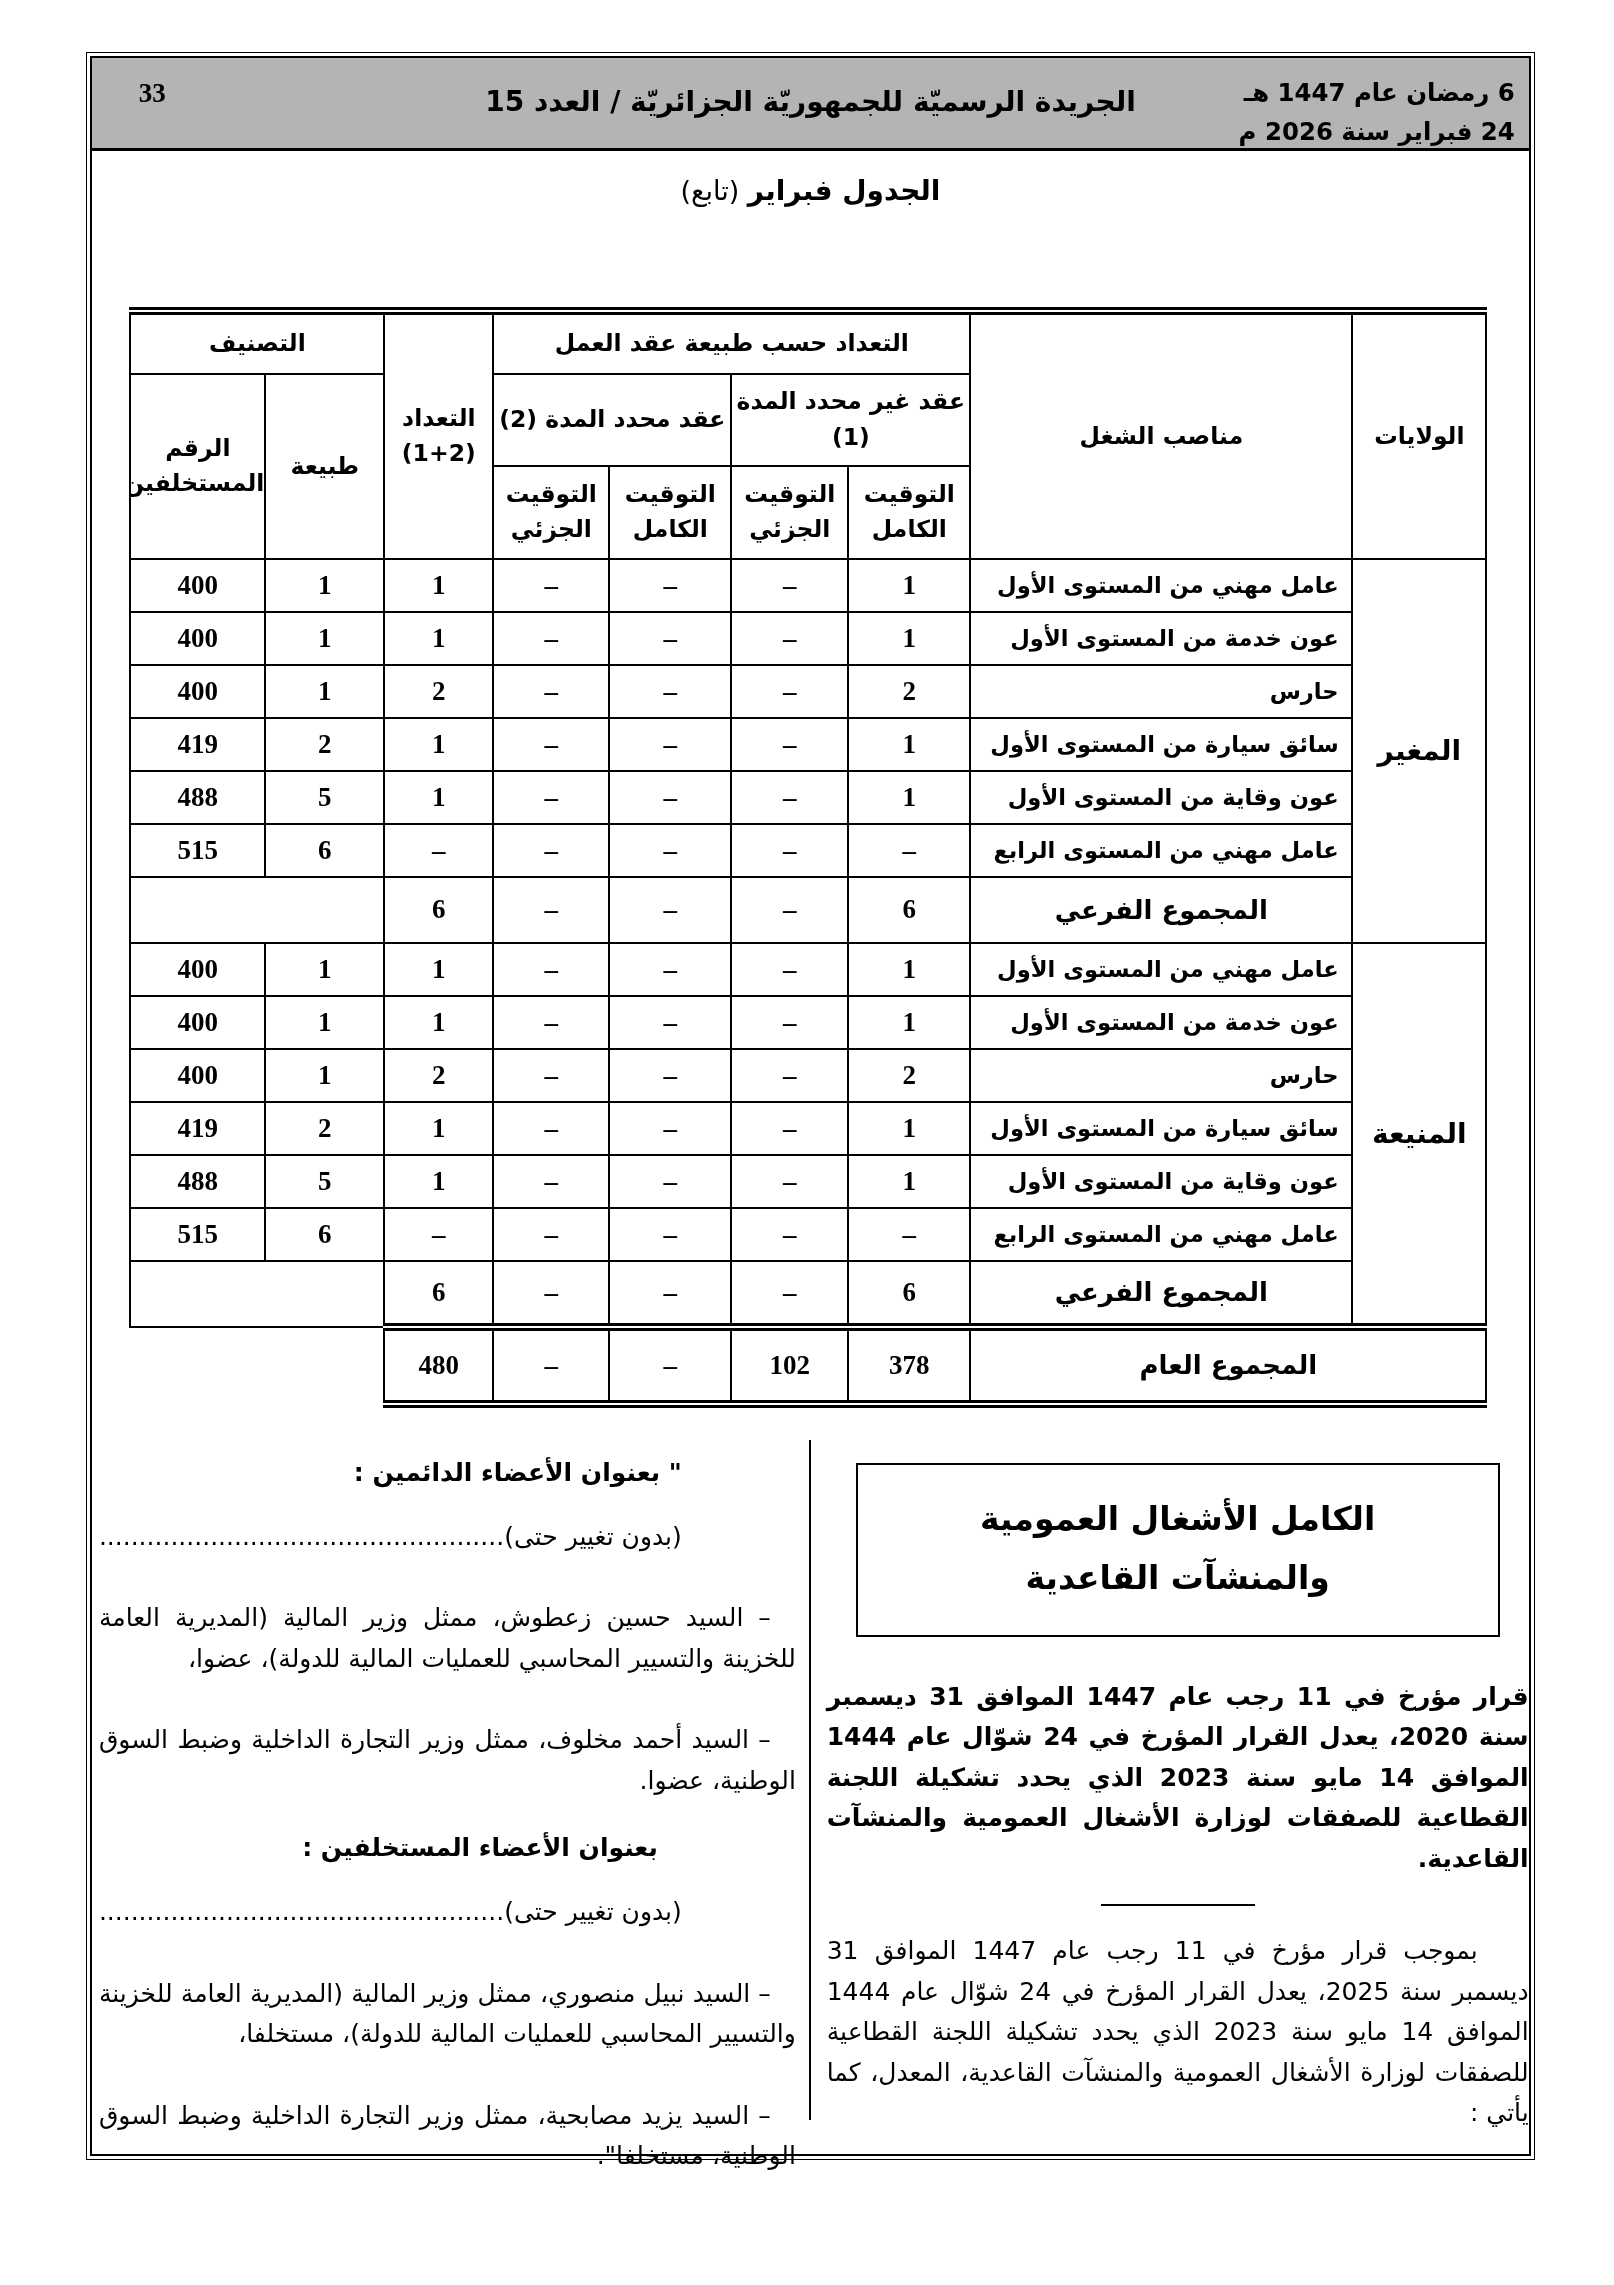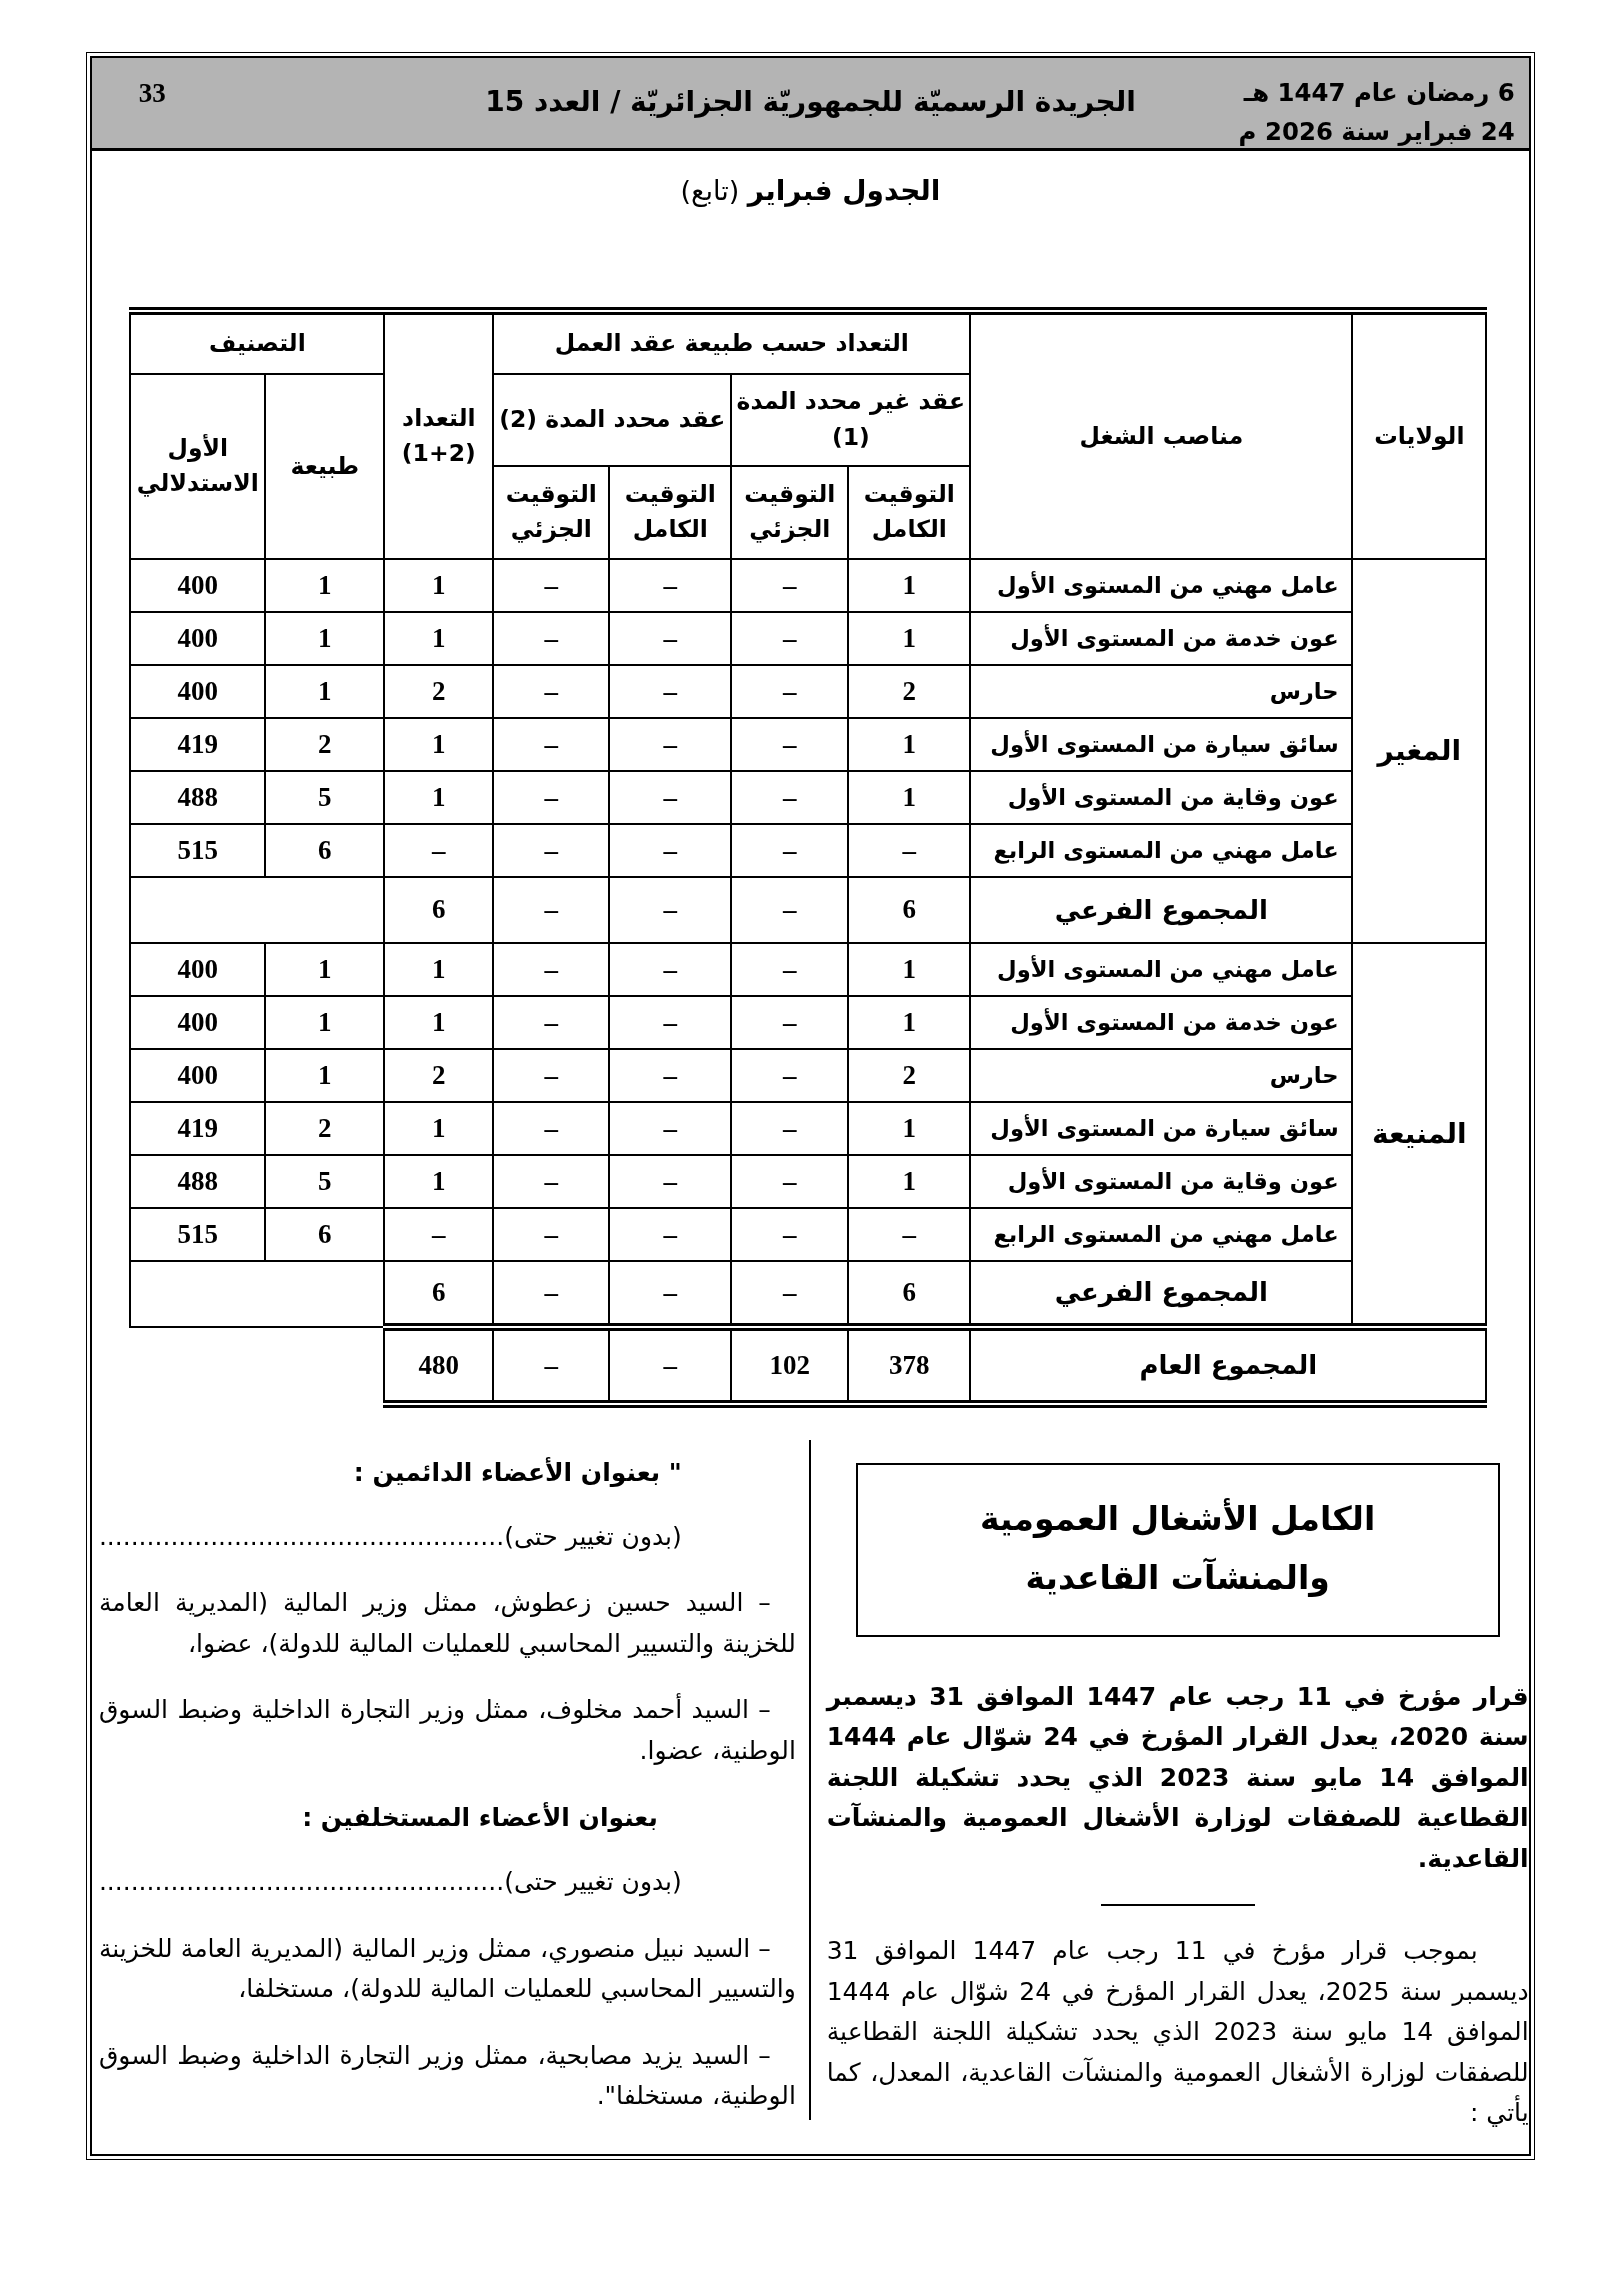--- a/index.html
+++ b/index.html
@@ -38,21 +38,21 @@
   tr.gt td{border-top:8.1px double #000;border-bottom:8.1px double #000;}
   td.ghost{border:none !important;background:#fff;}
   
   .col-divider{position:absolute;left:717px;top:1382px;height:680px;border-left:2.7px solid #000;}
   .col-left{position:absolute;left:7.2px;top:1395px;width:697px;font-size:25px;line-height:1.62;}
   .col-right{position:absolute;left:735px;top:1393px;width:702px;font-size:25px;line-height:1.6;}
   .heading{font-weight:bold;text-align:right;font-size:25px;}
   .h-perm{padding-left:0;padding-right:114px;}
   .h-sub{padding-right:138px;margin-top:27px;}
   .dots{margin-top:23.5px;white-space:nowrap;overflow:hidden;text-align:left;}
-  .member{margin-top:26px;text-align:justify;text-indent:25px;}
+  .member{margin-top:41px;text-align:justify;text-indent:25px;}
   .ministry-box{width:644px;margin:12.7px auto 0;border:2.7px solid #000;box-sizing:border-box;
         padding:23.5px 7.2px 27px;text-align:center;font-weight:bold;font-size:33px;line-height:1.8;}
   .decree-title{margin-top:40px;font-weight:bold;text-align:justify;line-height:1.62;}
   .separator{width:154px;border-top:2.7px solid #000;margin:18px auto 14.5px;}
   .decree-body{text-align:justify;text-indent:51px;line-height:1.62;}
 </style>
 </head>
 <body>
 
 <div class="canvas">
@@ -89,21 +89,21 @@
             <th rowspan="3">الولايات</th>
             <th rowspan="3">مناصب الشغل</th>
             <th colspan="4">التعداد حسب طبيعة عقد العمل</th>
             <th rowspan="3">التعداد (2+1)</th>
             <th colspan="2">التصنيف</th>
           </tr>
           <tr class="h2">
             <th colspan="2">عقد غير محدد المدة (1)</th>
             <th colspan="2">عقد محدد المدة (2)</th>
             <th rowspan="2">طبيعة</th>
-            <th rowspan="2">الأول الاستدلالي</th>
+            <th rowspan="2">الرقم المستخلفين</th>
           </tr>
           <tr class="h3">
             <th>التوقيت الكامل</th>
             <th>التوقيت الجزئي</th>
             <th>التوقيت الكامل</th>
             <th>التوقيت الجزئي</th>
           </tr>
         </thead>
         <tbody>
 

